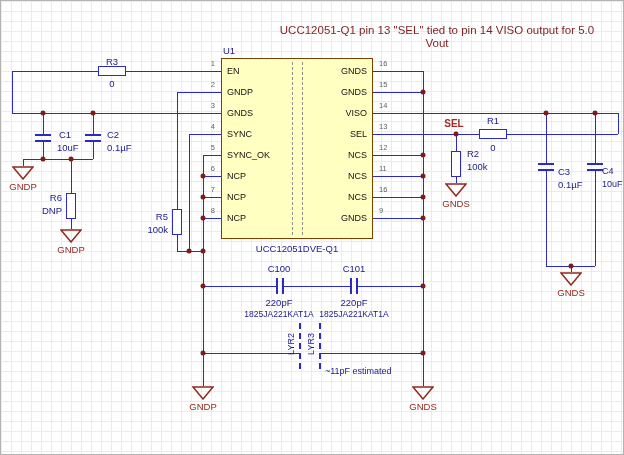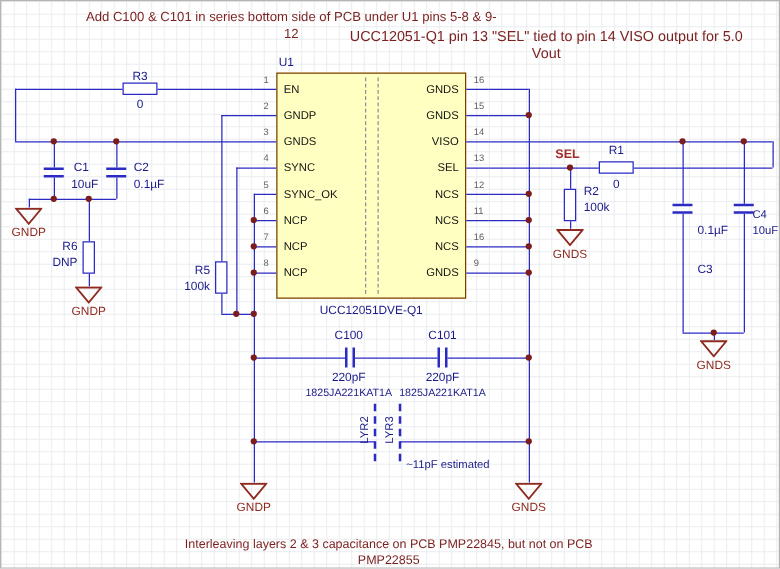--- a/index.html
+++ b/index.html
@@ -44,23 +44,21 @@
   .note{position:absolute;color:var(--note);text-align:center;line-height:13px;}
   .vtext{position:absolute;font-size:9px;color:var(--desig);transform:translate(-50%,-50%) rotate(-90deg);white-space:nowrap;}
   .ic-body{position:absolute;background:var(--icfill);border:1.5px solid var(--icborder);box-sizing:border-box;}
   .iso{position:absolute;top:3px;bottom:3px;width:0;border-left:1px dashed #8f8f8f;}
 </style>
 </head>
 <body>
 
 <div class="canvas">
 
-  <div class="note" style="left:62px;top:7px;width:340px;font-size:10.5px;">Add C100 &amp; C101 in series bottom side of PCB under U1 pins 5-8 &amp; 9-12</div>
   <div class="note" style="left:268px;top:23px;width:336px;font-size:11.5px;">UCC12051-Q1 pin 13 "SEL" tied to pin 14 VISO output for 5.0 Vout</div>
-  <div class="note" style="left:140px;top:428px;width:340px;font-size:10px;">Interleaving layers 2 &amp; 3 capacitance on PCB PMP22845, but not on PCB PMP22855</div>
 
   <div class="h-wire" style="left:11px;top:70px;width:191px;"></div>
   <div class="h-wire" style="left:11px;top:112px;width:191px;"></div>
   <div class="h-wire" style="left:22px;top:158px;width:70px;"></div>
   <div class="h-wire" style="left:176px;top:91px;width:26px;"></div>
   <div class="h-wire" style="left:188px;top:133px;width:14px;"></div>
   <div class="h-wire" style="left:176px;top:250px;width:26px;"></div>
   <div class="h-wire" style="left:390px;top:70px;width:32px;"></div>
   <div class="h-wire" style="left:390px;top:91px;width:32px;"></div>
   <div class="h-wire" style="left:390px;top:112px;width:227px;"></div>
@@ -126,21 +124,21 @@
   <div class="lbl" style="left:58px;top:128px;">C1</div>
   <div class="lbl" style="left:56px;top:141px;">10uF</div>
 
   <div class="platev" style="left:92px;top:133px;"></div>
   <div class="platev" style="left:92px;top:139px;"></div>
   <div class="lbl" style="left:106px;top:128px;">C2</div>
   <div class="lbl" style="left:106px;top:141px;">0.1µF</div>
 
   <div class="platev" style="left:545px;top:162px;"></div>
   <div class="platev" style="left:545px;top:168px;"></div>
-  <div class="lbl" style="left:557px;top:165px;margin-top:44px;">C3</div>
+  <div class="lbl" style="left:557px;top:165px;">C3</div>
   <div class="lbl" style="left:557px;top:178px;">0.1µF</div>
 
   <div class="platev" style="left:594px;top:162px;"></div>
   <div class="platev" style="left:594px;top:168px;"></div>
   <div class="lbl" style="left:601px;top:165px;font-size:9px;">C4</div>
   <div class="lbl" style="left:601px;top:178px;font-size:9px;">10uF</div>
 
   <div class="plateh" style="left:275px;top:277px;"></div>
   <div class="plateh" style="left:281px;top:277px;"></div>
   <div class="lbl c" style="left:278px;top:262px;">C100</div>

